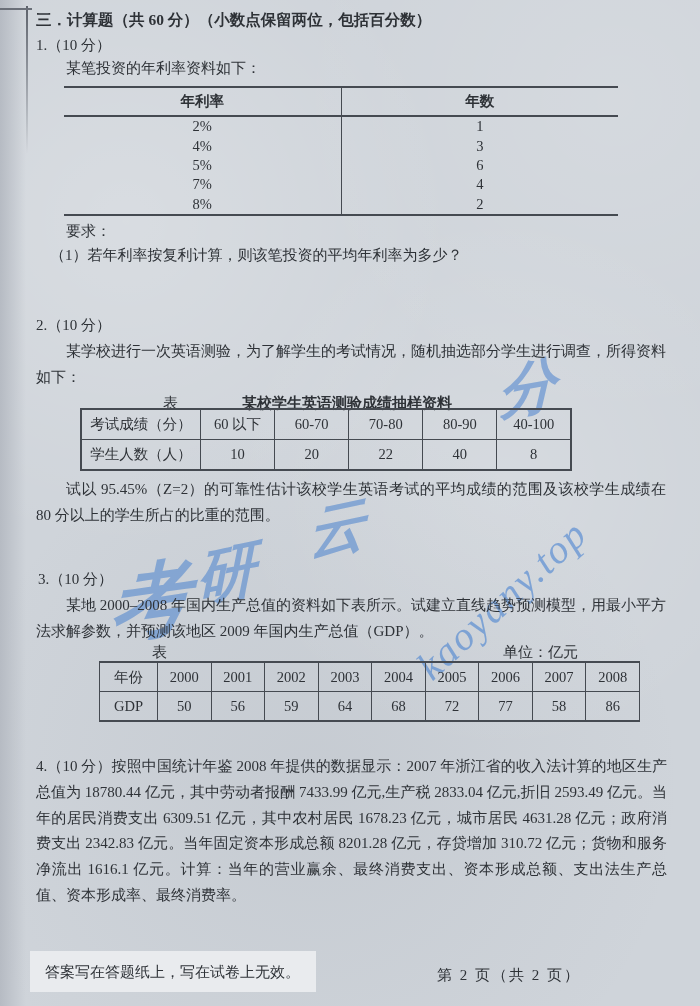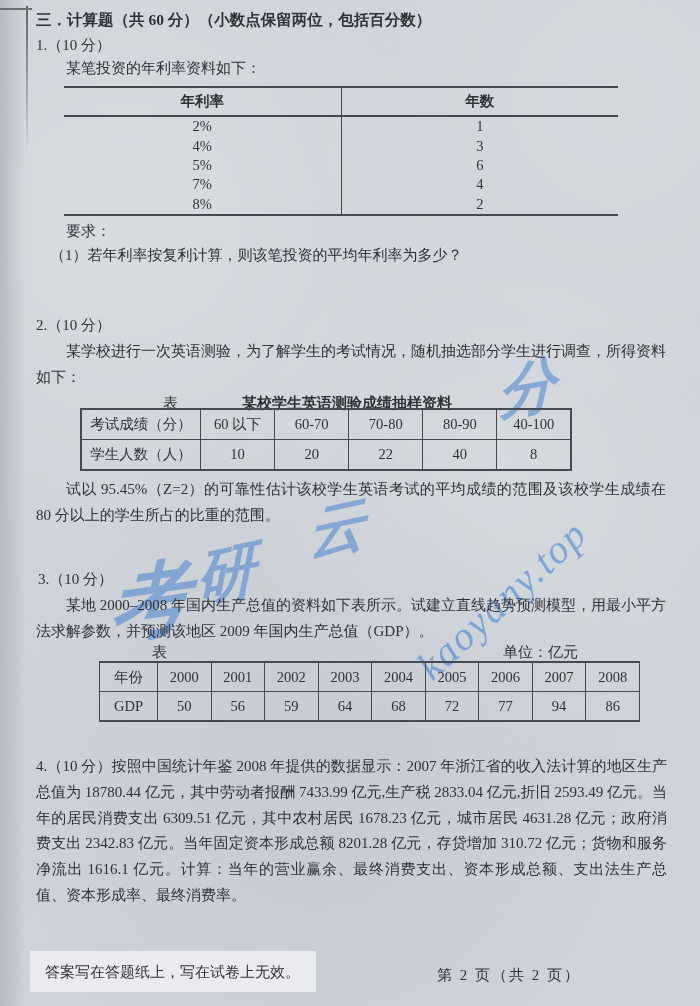--- a/index.html
+++ b/index.html
@@ -202,21 +202,21 @@
     </tr>
     <tr>
       <td class="c0">GDP</td>
       <td>50</td>
       <td>56</td>
       <td>59</td>
       <td>64</td>
       <td>68</td>
       <td>72</td>
       <td>77</td>
-      <td>94</td>
+      <td>58</td>
       <td>86</td>
     </tr>
   </tbody>
     </table>
 
   <div class="abs para" style="left:36px; top:754px; width:631px; line-height:25.8px;">4.（10 分）按照中国统计年鉴 2008 年提供的数据显示：2007 年浙江省的收入法计算的地区生产总值为 18780.44 亿元，其中劳动者报酬 7433.99 亿元,生产税 2833.04 亿元,折旧 2593.49 亿元。当年的居民消费支出 6309.51 亿元，其中农村居民 1678.23 亿元，城市居民 4631.28 亿元；政府消费支出 2342.83 亿元。当年固定资本形成总额 8201.28 亿元，存贷增加 310.72 亿元；货物和服务净流出 1616.1 亿元。计算：当年的营业赢余、最终消费支出、资本形成总额、支出法生产总值、资本形成率、最终消费率。</div>
 
   <div class="footer-strip"></div>
   <div class="abs txt footer-note">答案写在答题纸上，写在试卷上无效。</div>
   <div class="abs txt footer-page">第 2 页（共 2 页）</div>

